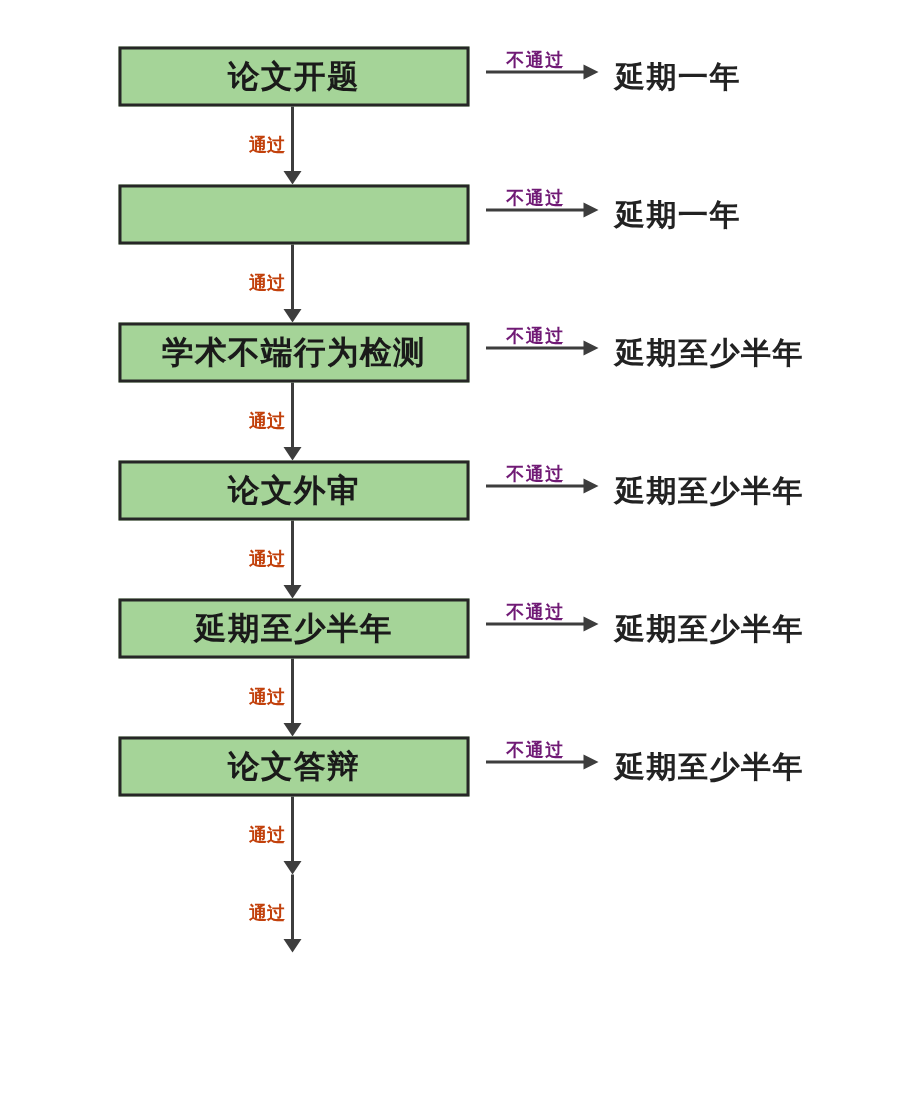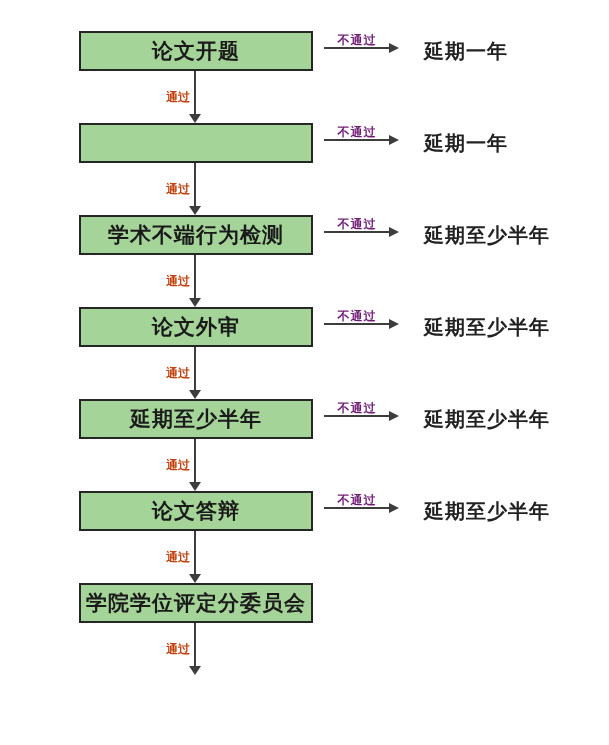--- a/index.html
+++ b/index.html
@@ -57,21 +57,21 @@
     border-bottom: 5px solid transparent;
     border-left: 10px solid #3d3d3d;
   }
   .fail-label {
     position: absolute; left: 243px; top: -1px;
     width: 66px; text-align: center;
     font-size: 12px; font-weight: 600; color: #701a75;
     white-space: nowrap;
   }
   .fail-text {
-    position: absolute; left: 343px; top: 0;
+    position: absolute; left: 329px; top: 0;
     height: 36px;
     display: flex; align-items: center;
     font-size: 20px; font-weight: bold; color: #222;
     letter-spacing: 1px;
     white-space: nowrap;
   }
 </style>
 </head>
 <body>
 
@@ -148,23 +148,20 @@
       <div class="fail-head"></div>
       <div class="fail-label">不通过</div>
       <div class="fail-text">延期至少半年</div>
     </div>
     <div class="connector">
       <div class="vline"></div>
       <div class="vhead"></div>
       <div class="pass-label">通过</div>
     </div>
 
-    <div class="stepbox">
-      <span>学院学位评定分委员会</span>
-    </div>
     <div class="connector">
       <div class="vline"></div>
       <div class="vhead"></div>
       <div class="pass-label">通过</div>
     </div>
 
 
   </div>
 </div>
 

